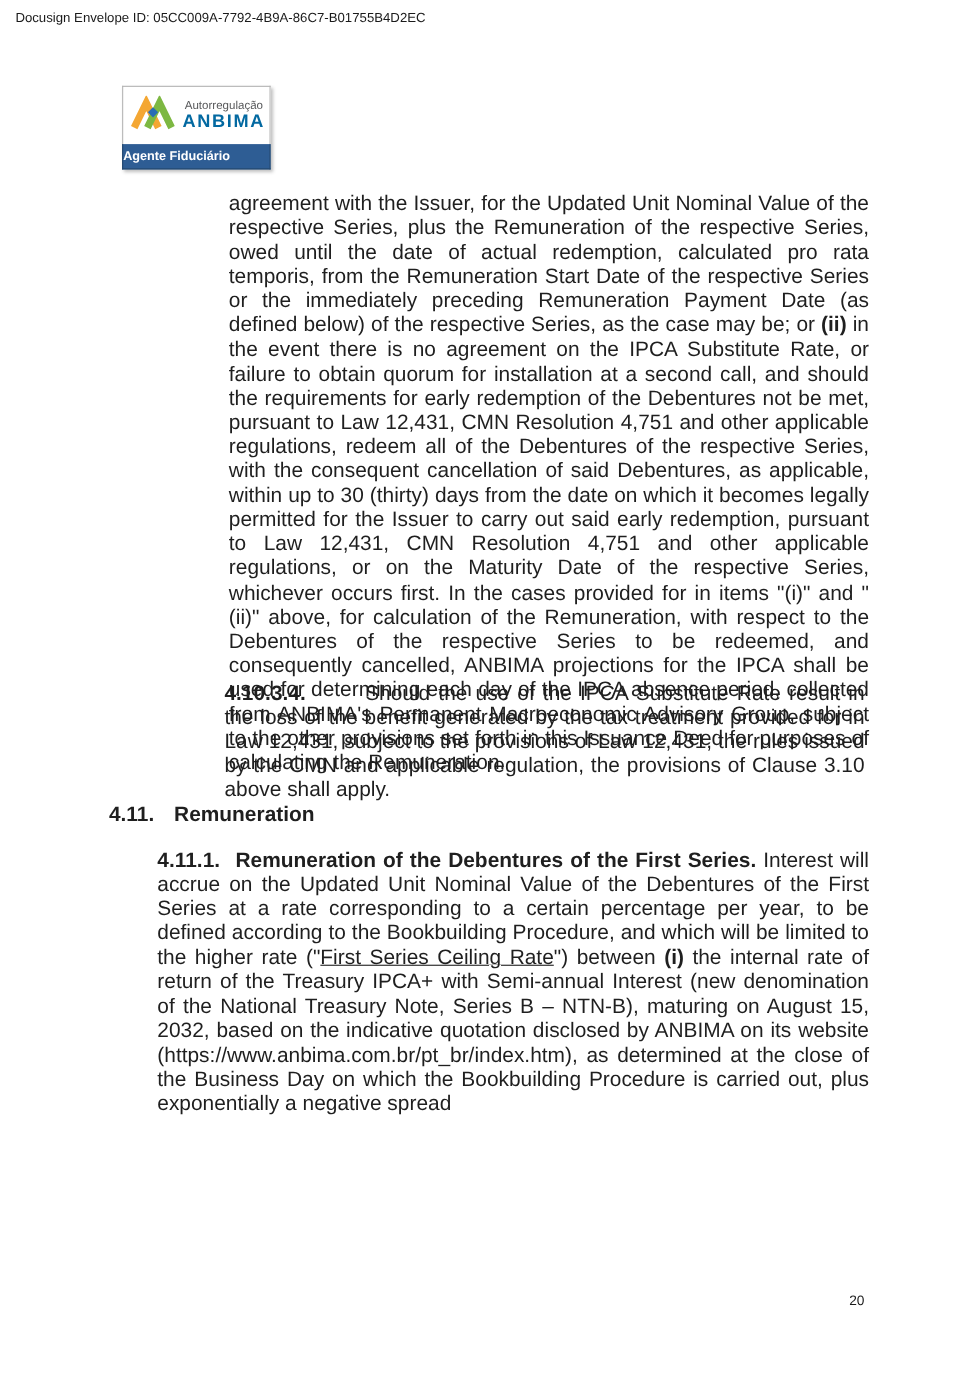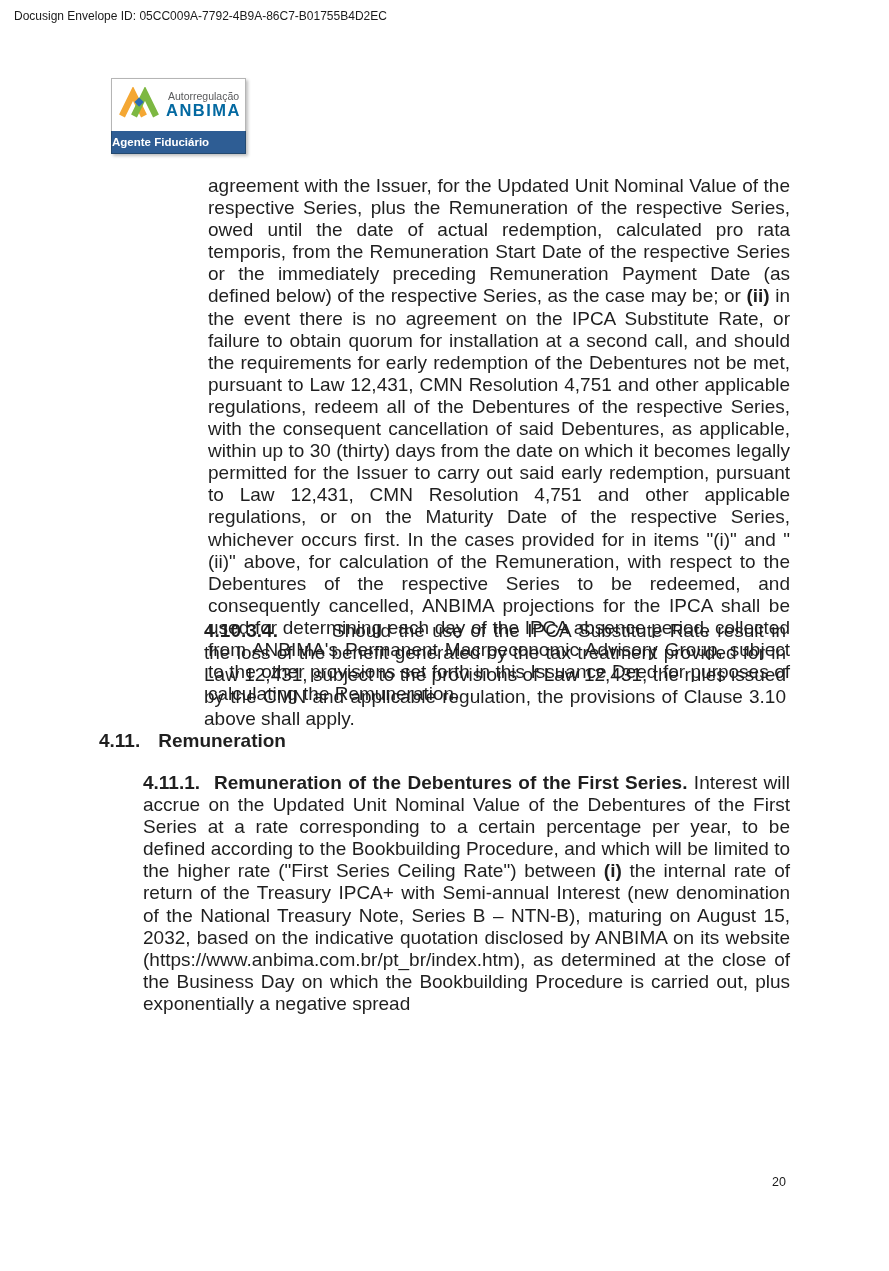--- a/index.html
+++ b/index.html
@@ -31,21 +31,21 @@
   
   .textblock {
     position:absolute; font-size:19px; line-height:22.1px; text-align:justify;
     color:#1f1f1f;
   }
   .p1        { left:208px; top:175px; width:582px; }
   .c41034    { left:204px; top:620px; width:582px; }
   .h411      { left:99px;  top:730px; width:500px; text-align:left; font-weight:bold; }
   .c4111     { left:143px; top:772px; width:647px; }
   .b { font-weight:bold; }
-  .u { }
+  .u { text-decoration:underline; }
   .spacer { display:inline-block; }
   .page-number {
     position:absolute; left:772px; top:1175px; font-size:12.5px; color:#1a1a1a;
   }
 </style>
 </head>
 <body>
 
 <div class="page">
 

